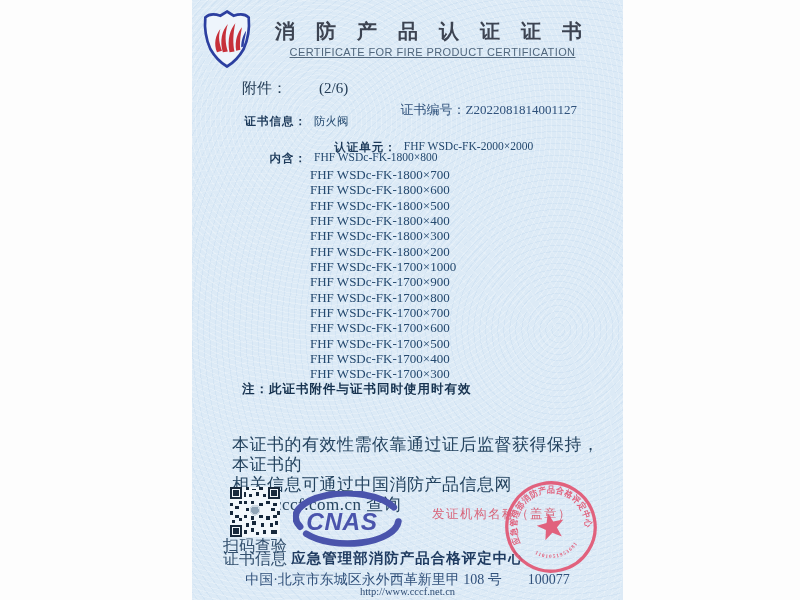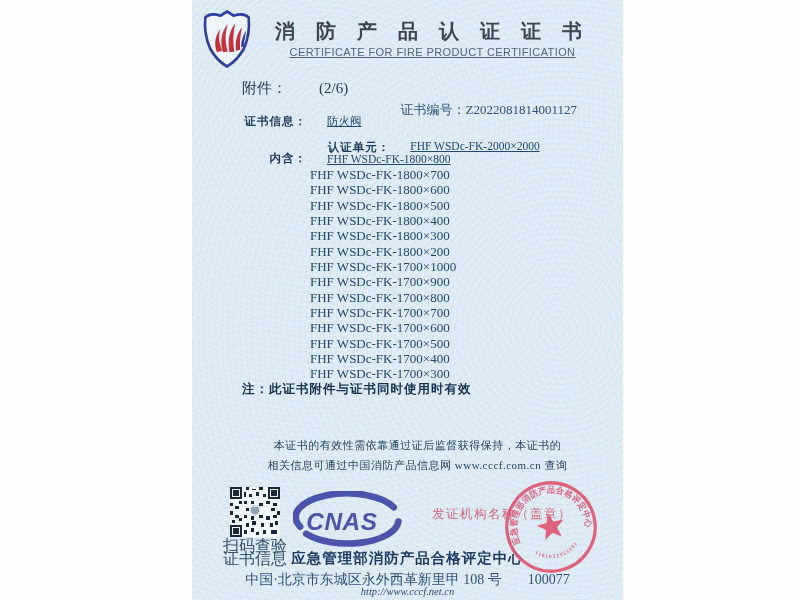--- a/index.html
+++ b/index.html
@@ -23,33 +23,33 @@
   .title-en { position:absolute; left:60px; right:10px; top:46px; text-align:center;
     font-family:"Liberation Sans",sans-serif; font-size:11px; letter-spacing:.4px; color:#51677d;text-decoration:underline; }
 
   .attach-row { position:absolute; left:50px; top:79px; font-size:15px; color:#233c55; }
   .attach-row .val { margin-left:32px; }
 
   .certno-row { position:absolute; right:46px; top:101px; font-size:13px; color:#2e507a; }
 
   .field-row { position:absolute; left:0; width:100%; display:flex; font-size:11.5px; }
   .field-row .lbl { width:115px; text-align:right; font-weight:bold; color:#1d3a5a; letter-spacing:1px; }
-  .field-row .val { margin-left:20px; color:#23486e;text-decoration:underline; }
+  .field-row .val { margin-left:7px; color:#23486e; }
   .row-product { top:114px; }
   .row-unit { top:140px;justify-content:center; }
-  .row-includes { top:151px;align-items:center; }
+  .row-includes { top:151px; }
 
   .model-list { position:absolute; left:118px; top:167px; font-size:13px;
     line-height:15.35px; color:#23486e; }
 
   .note { position:absolute; left:50px; top:381px; font-size:12.5px; font-weight:bold;
     color:#16324f; letter-spacing:1px; }
 
-  .statement { position:absolute; left:40px; right:20px; top:435px; text-align:center;
-    font-size:11px; line-height:20px; color:#24435f; letter-spacing:.5px; }
+  .statement { position:absolute; left:40px; right:20px; top:435px; text-align:left;
+    font-size:17px; line-height:20px; color:#24435f; letter-spacing:.5px; }
 
   .qr { position:absolute; left:38px; top:487px; width:50px; height:50px; }
   .qr-caption { position:absolute; left:30px; top:540px; width:66px; text-align:center;
     font-size:16px; line-height:12.5px; color:#33506e; }
 
   .cnas-logo { position:absolute; left:101px; top:491px; width:112px; height:56px; }
   .cnas-text { position:absolute; left:220px; top:492px;
     font-family:"Liberation Sans",sans-serif; font-size:10.5px; line-height:13px; color:#4a54ac; }
 
   .issuer-hint { position:absolute; left:240px; top:506px; font-size:12.5px;
@@ -57,21 +57,21 @@
 
   .stamp { position:absolute; left:311px; top:479px; width:96px; height:96px;
     transform:rotate(-13deg); z-index:2; opacity:.92; }
 
   .org-name { position:absolute; left:0; width:100%; top:549px; text-align:center;
     font-size:14.5px; font-weight:bold; color:#1f3b60; letter-spacing:1px; }
   .address { position:absolute; left:0; width:100%; top:571px; text-align:center;
     font-size:14px; color:#30507a; }
   .address .post { margin-left:26px; }
   .website { position:absolute; left:0; width:100%; top:586px; text-align:center;
-    font-size:10.5px; color:#2c4a72;font-style:italic; }
+    font-size:10.5px; color:#2c4a72; }
 </style>
 </head>
 <body>
 
 <div class="photo">
   <div class="paper">
 
     <svg class="logo" viewBox="0 0 60 72">
       <path d="M30,3 L38,8 Q50,4 56,10 Q58,30 50,48 Q42,62 30,69 Q18,62 10,48 Q2,30 4,10 Q10,4 22,8 Z" fill="#eef5fc" stroke="#2c3fa0" stroke-width="3.2"></path>
       <path d="M18,52 C14,42 16,32 22,24 C19,34 21,42 24,50 Z" fill="#c7303a"></path>

